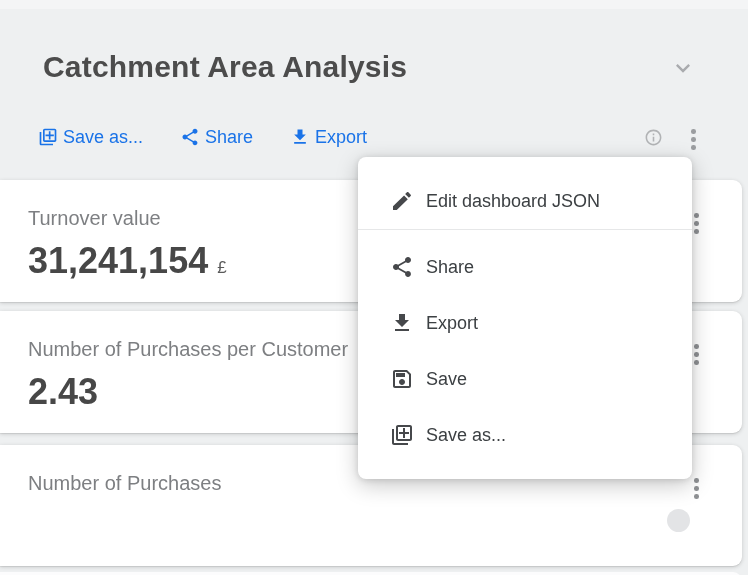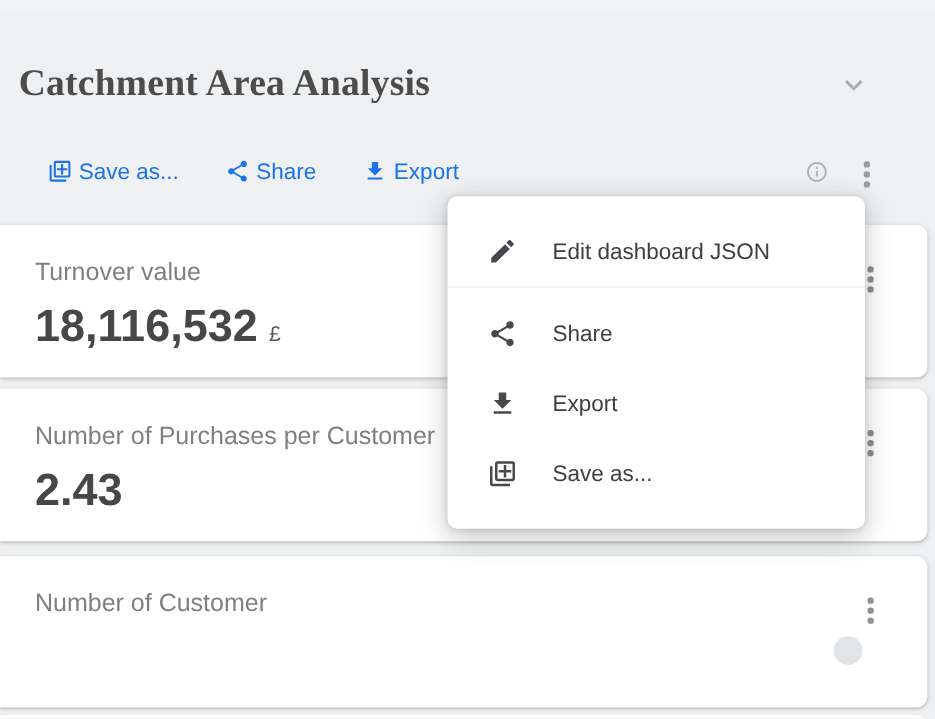--- a/index.html
+++ b/index.html
@@ -6,22 +6,22 @@
   body{
     width:748px;height:575px;position:relative;overflow:hidden;
     background:#eef0f1;
     font-family:"Liberation Sans","DejaVu Sans",sans-serif;
     -webkit-font-smoothing:antialiased;
   }
   .top-strip{position:absolute;top:0;left:0;width:748px;height:9px;background:#f4f5f6;}
 
   
   .page-title{
-    position:absolute;left:15px;top:50px;margin:0;
-    font-size:30px;font-weight:700;color:#4c4c4c;letter-spacing:.2px;line-height:34px;font-family:Liberation Serif, serif;
+    position:absolute;left:43px;top:50px;margin:0;
+    font-size:30px;font-weight:700;color:#4c4c4c;letter-spacing:.2px;line-height:34px;
   }
   .collapse-btn{
     position:absolute;left:669px;top:54px;width:28px;height:28px;
     background:none;border:0;padding:0;cursor:pointer;
   }
   .collapse-btn svg{width:28px;height:28px;fill:#a9abae;}
 
   
   .toolbar{position:absolute;left:38px;top:126px;display:flex;align-items:center;gap:37px;}
   .tb-link{
@@ -63,21 +63,21 @@
     background:#fcfcfd;border-radius:0 9px 0 0;
   }
 
   
   .menu{
     position:absolute;left:358px;top:157px;width:334px;box-sizing:border-box;
     padding:16px 0;background:#ffffff;border-radius:8px;z-index:10;
     box-shadow:0 6px 22px rgba(0,0,0,.22),0 1px 6px rgba(0,0,0,.13);
   }
   .menu-item{
-    height:56px;display:flex;align-items:center;gap:28px;
+    height:56px;display:flex;align-items:center;gap:12px;
     padding-left:32px;cursor:pointer;
   }
   .menu-item svg{width:24px;height:24px;fill:#46484b;flex:0 0 auto;}
   .menu-label{font-size:18px;color:#3c4043;line-height:22px;}
   .menu-divider{height:1px;background:#e6e7e8;margin:0 0 9px 0;}
 </style>
 </head>
 <body>
 
 <div class="top-strip"></div>
@@ -119,21 +119,21 @@
 
 <button class="kebab toolbar-kebab">
   <span class="dot"></span>
   <span class="dot"></span>
   <span class="dot"></span>
 </button>
 
 <div class="card card-1">
   <div class="card-label">Turnover value</div>
   <div class="card-value-row">
-    <span class="card-value">18,116,532</span>
+    <span class="card-value">31,241,154</span>
     <span class="card-unit">£</span>
   </div>
   <button class="kebab card-kebab">
     <span class="dot"></span>
     <span class="dot"></span>
     <span class="dot"></span>
   </button>
 </div>
 
 <div class="card card-2">
@@ -143,21 +143,21 @@
     <span class="card-unit"></span>
   </div>
   <button class="kebab card-kebab">
     <span class="dot"></span>
     <span class="dot"></span>
     <span class="dot"></span>
   </button>
 </div>
 
 <div class="card card-3">
-  <div class="card-label">Number of Customer</div>
+  <div class="card-label">Number of Purchases</div>
   <button class="kebab card-kebab">
     <span class="dot"></span>
     <span class="dot"></span>
     <span class="dot"></span>
   </button>
   <div class="loading-dot"></div>
 </div>
 
 <div class="next-card-edge"></div>
 
@@ -176,17 +176,23 @@
     <span class="menu-label">Share</span>
   </div>
   <div class="menu-item">
     <svg viewBox="0 0 24 24">
       <path d="M19 9h-4V3H9v6H5l7 7 7-7zM5 18v2h14v-2H5z"></path>
     </svg>
     <span class="menu-label">Export</span>
   </div>
   <div class="menu-item">
     <svg viewBox="0 0 24 24">
+      <path d="M17 3H5c-1.11 0-2 .9-2 2v14c0 1.1.89 2 2 2h14c1.1 0 2-.9 2-2V7l-4-4zm2 16H5V5h11.17L19 7.83V19zm-7-7c-1.66 0-3 1.34-3 3s1.34 3 3 3 3-1.34 3-3-1.34-3-3-3zM6 6h9v4H6z"></path>
+    </svg>
+    <span class="menu-label">Save</span>
+  </div>
+  <div class="menu-item">
+    <svg viewBox="0 0 24 24">
       <path d="M4 6H2v14c0 1.1.9 2 2 2h14v-2H4V6zm16-4H8c-1.1 0-2 .9-2 2v12c0 1.1.9 2 2 2h12c1.1 0 2-.9 2-2V4c0-1.1-.9-2-2-2zm0 14H8V4h12v12zm-7-1h2v-4h4V9h-4V5h-2v4H9v2h4v4z"></path>
     </svg>
     <span class="menu-label">Save as...</span>
   </div>
 </div>
 
 </body></html>

